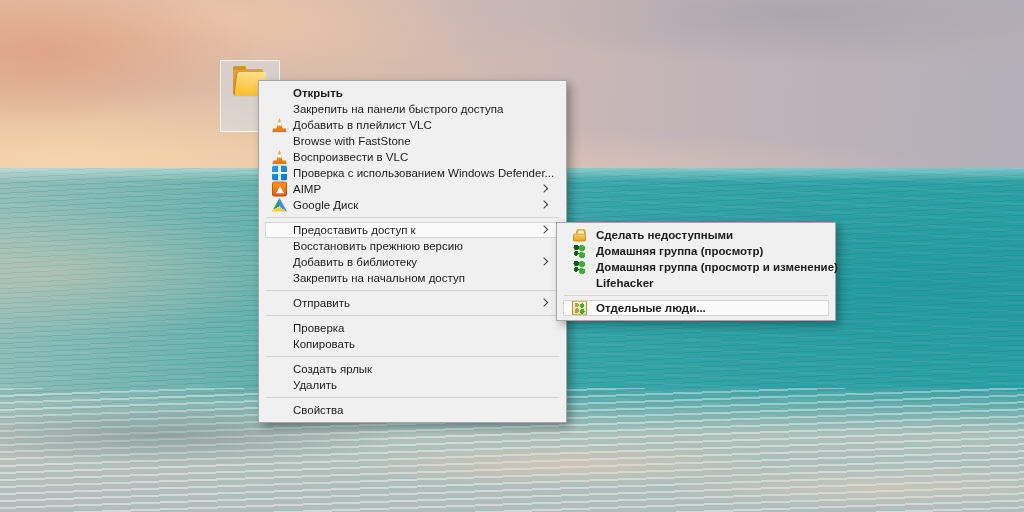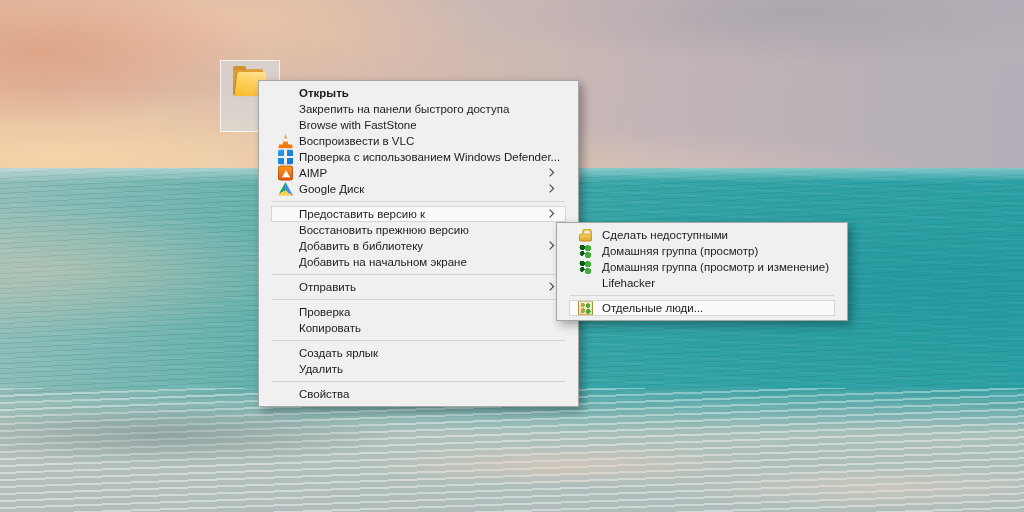--- a/index.html
+++ b/index.html
@@ -66,26 +66,26 @@
     position:absolute; left:0; top:41px; width:58px; text-align:center;
     font-size:10px; line-height:11px; color:#fff;
     text-shadow:0 1px 2px rgba(0,0,0,.8);
     margin-left:36px;
   }
 
   
   .menu{
     position:absolute; z-index:10; background:#f0f0f0;
     border:1px solid #a6a6a6; box-shadow:4px 4px 9px rgba(0,0,0,.32);
-    padding:4px 12px; font-size:11.5px; color:#1b1b1b;
+    padding:4px 6px; font-size:11.5px; color:#1b1b1b;
   }
   #main-menu{left:258px; top:80px; width:295px;}
   #sub-menu{left:556px; top:222px; width:266px;}
   .menu-item{position:relative; height:16px; line-height:16px; padding:0 24px 0 28px; white-space:nowrap; cursor:default;}
-  #sub-menu .menu-item{padding-left:33px;}
+  #sub-menu .menu-item{padding-left:33px;font-weight:bold;}
   .menu-item.bold{font-weight:bold;}
   .menu-item.hl{background:#fafafa; box-shadow:inset 0 0 0 1px #d6d6d6;}
   .menu-sep{border-top:1px solid #d4d4d4; margin:4px 1px; height:0;}
   .mi-arrow{
     position:absolute; right:13px; top:50%; width:5px; height:5px;
     border-top:1.2px solid #3a3a3a; border-right:1.2px solid #3a3a3a;
     transform:translateY(-58%) rotate(45deg);
   }
   .mi-icon{position:absolute; left:7px; top:50%; transform:translateY(-50%); width:15px; height:15px;}
   #sub-menu .mi-icon{left:9px;}
@@ -169,20 +169,25 @@
     <span class="mi-label">Открыть</span>
     
   </div>
 
   <div class="menu-item">
     
     <span class="mi-label">Закрепить на панели быстрого доступа</span>
     
   </div>
 
+  <div class="menu-item">
+    <span class="mi-icon ic-vlc-icon"></span>
+    <span class="mi-label">Добавить в плейлист VLC</span>
+    
+  </div>
 
   <div class="menu-item">
     
     <span class="mi-label">Browse with FastStone</span>
     
   </div>
 
   <div class="menu-item">
     <span class="mi-icon ic-vlc-icon"></span>
     <span class="mi-label">Воспроизвести в VLC</span>
@@ -202,39 +207,39 @@
   </div>
 
   <div class="menu-item">
     <span class="mi-icon ic-google-drive-icon"></span>
     <span class="mi-label">Google Диск</span>
     <span class="mi-arrow"></span>
   </div>
 <div class="menu-sep"></div>
   <div class="menu-item hl">
     
-    <span class="mi-label">Предоставить версию к</span>
+    <span class="mi-label">Предоставить доступ к</span>
     <span class="mi-arrow"></span>
   </div>
 
   <div class="menu-item">
     
     <span class="mi-label">Восстановить прежнюю версию</span>
     
   </div>
 
   <div class="menu-item">
     
     <span class="mi-label">Добавить в библиотеку</span>
     <span class="mi-arrow"></span>
   </div>
 
   <div class="menu-item">
     
-    <span class="mi-label">Добавить на начальном экране</span>
+    <span class="mi-label">Закрепить на начальном доступ</span>
     
   </div>
 <div class="menu-sep"></div>
   <div class="menu-item">
     
     <span class="mi-label">Отправить</span>
     <span class="mi-arrow"></span>
   </div>
 <div class="menu-sep"></div>
   <div class="menu-item">

